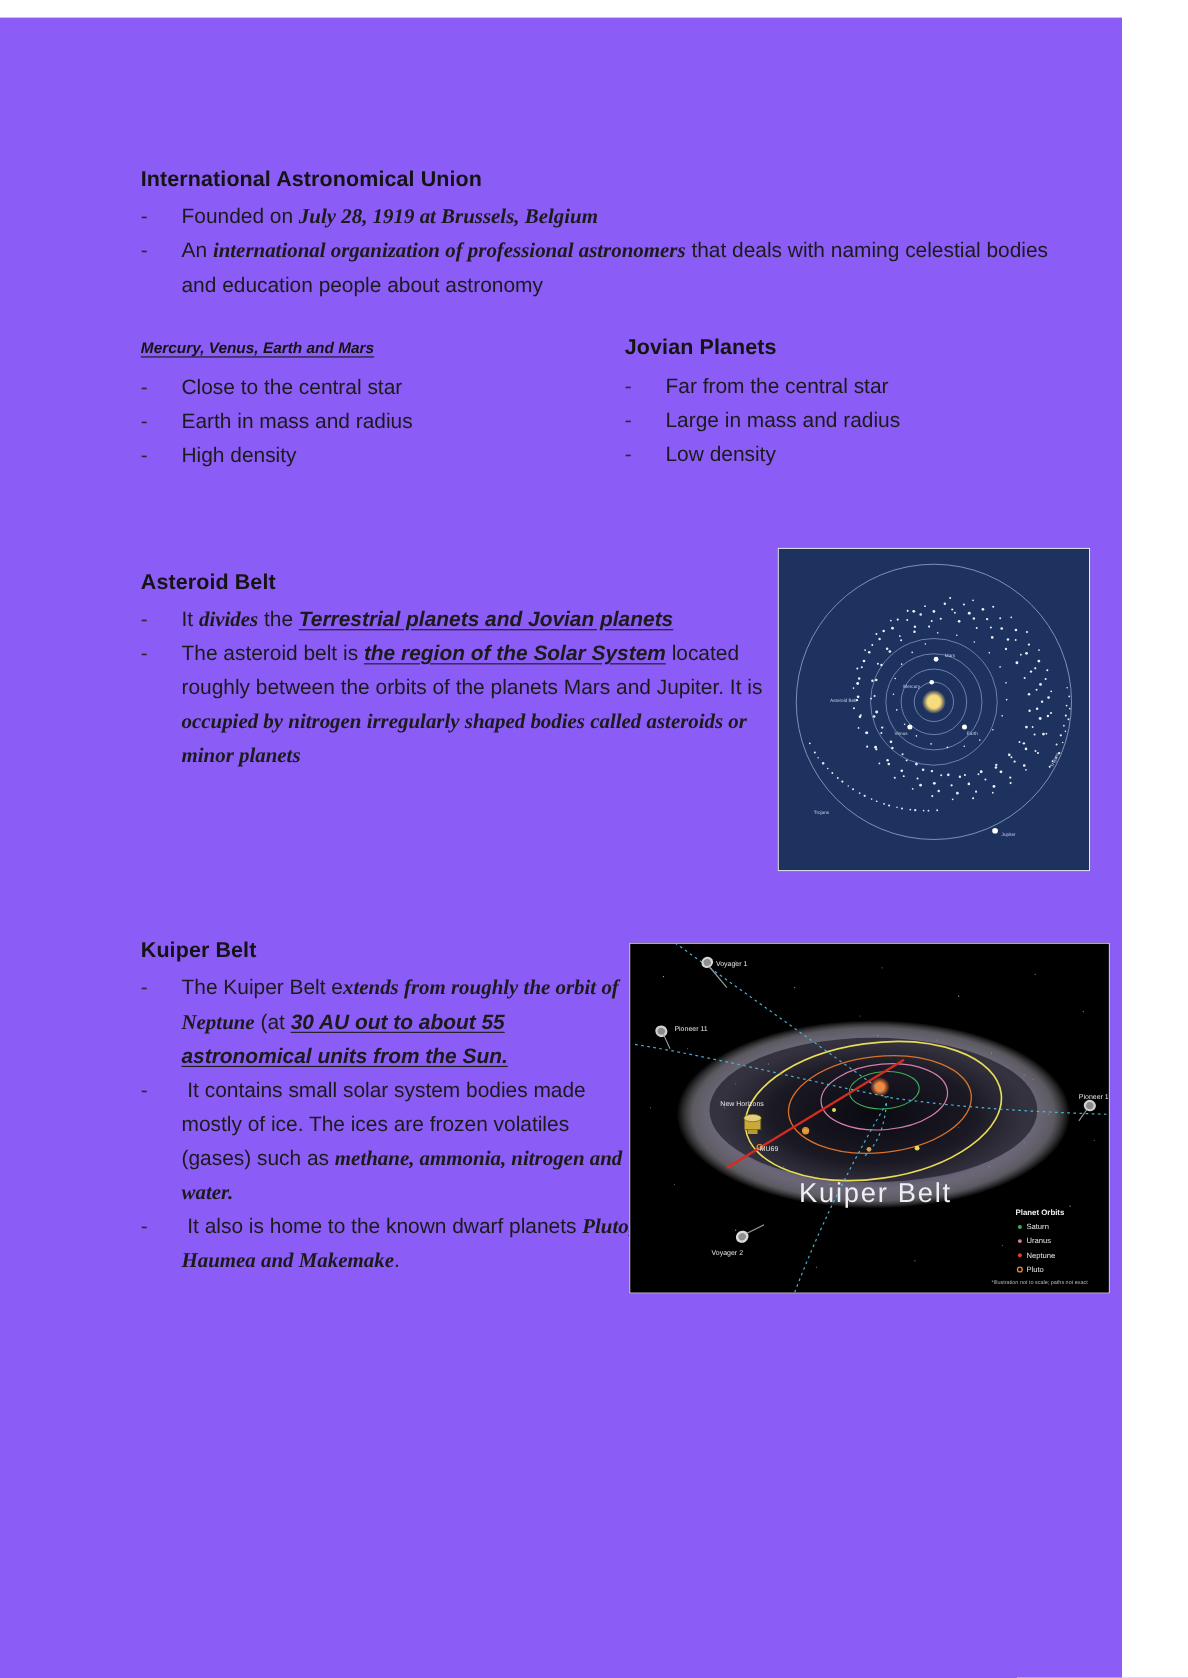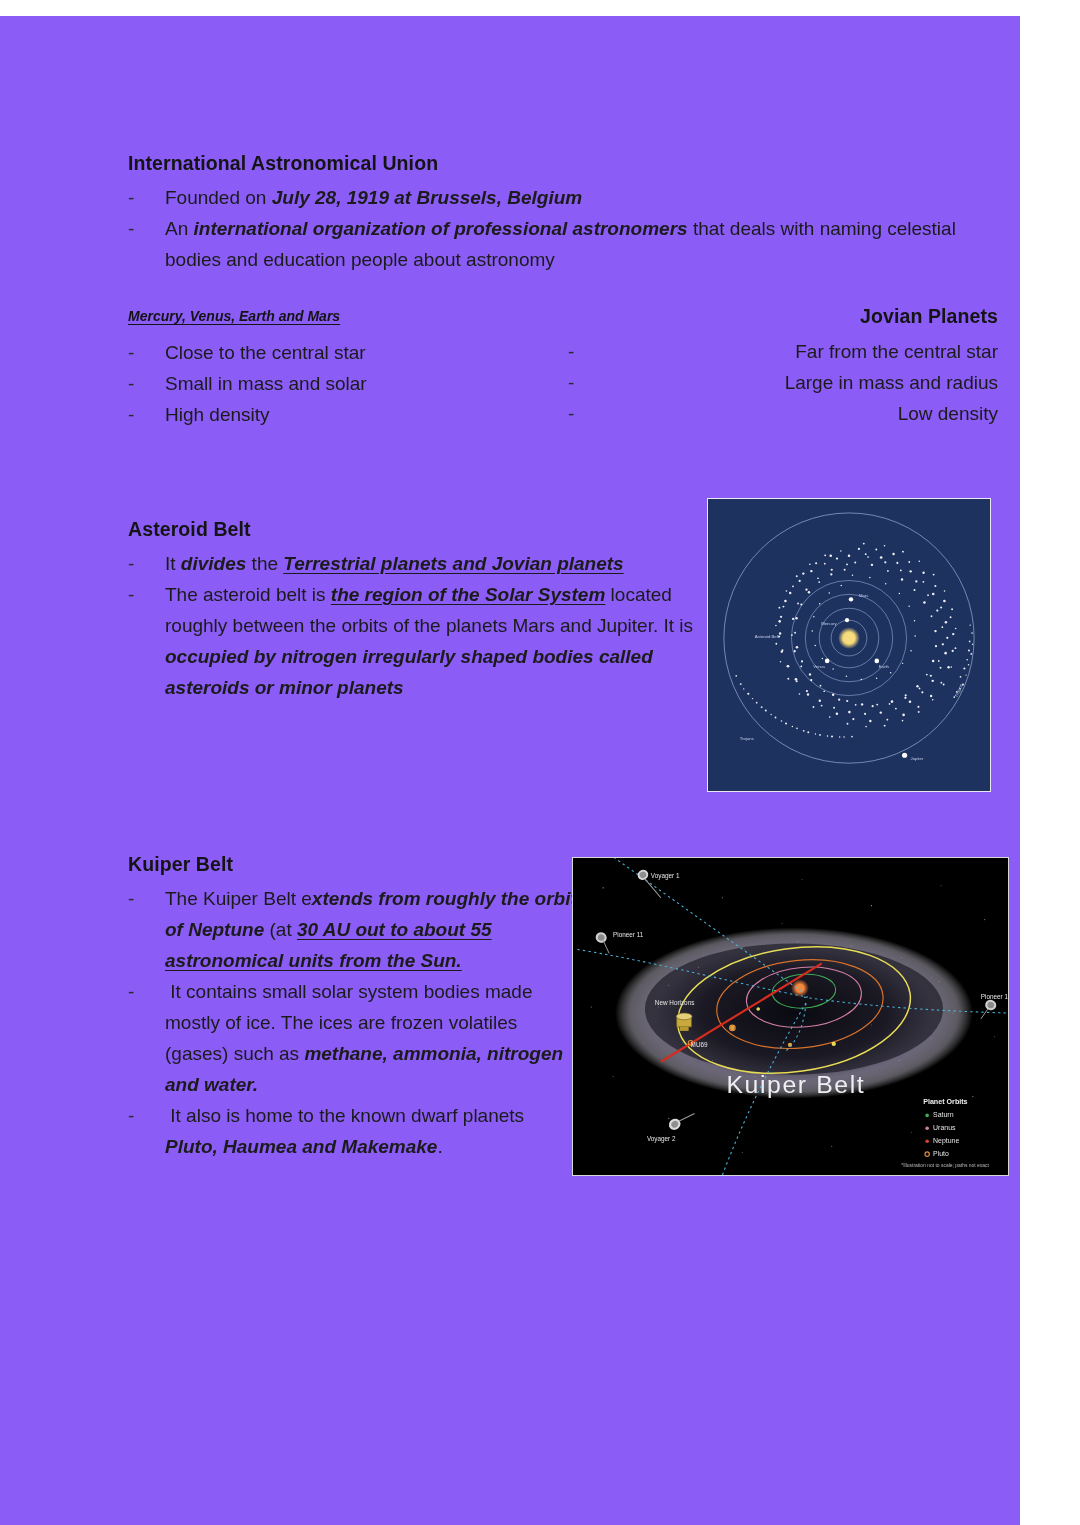--- a/index.html
+++ b/index.html
@@ -64,20 +64,21 @@
     left: 0;
     top: 0;
     font-size: 19px;
     line-height: 31px;
     color: #2a2a2a;
   }
 
   b, .bi {
     font-weight: bold;
     font-style: italic;
+    font-family: Liberation Serif, serif;
   }
   .biu {
     font-weight: bold;
     font-style: italic;
     text-decoration: underline;
     text-underline-offset: 3px;
   }
 
   
   .figure {
@@ -130,30 +131,30 @@
 
   <div class="block" style="left:128px; top:285px; width:420px;">
     <div class="subhead">Mercury, Venus, Earth and Mars</div>
     <ul class="bullets" style="margin-top:5px;">
       <li>
         <span class="dash">-</span>
         <span>Close to the central star</span>
       </li>
       <li>
         <span class="dash">-</span>
-        <span>Small in mass and solar</span>
+        <span>Earth in mass and radius</span>
       </li>
       <li>
         <span class="dash">-</span>
         <span>High density</span>
       </li>
     </ul>
   </div>
 
-  <div class="block" style="left:568px; top:285px; width:430px;text-align:right;">
+  <div class="block" style="left:568px; top:285px; width:430px;">
     <div class="heading">Jovian Planets</div>
     <ul class="bullets" style="margin-top:5px;">
       <li>
         <span class="dash">-</span>
         <span>Far from the central star</span>
       </li>
       <li>
         <span class="dash">-</span>
         <span>Large in mass and radius</span>
       </li>

